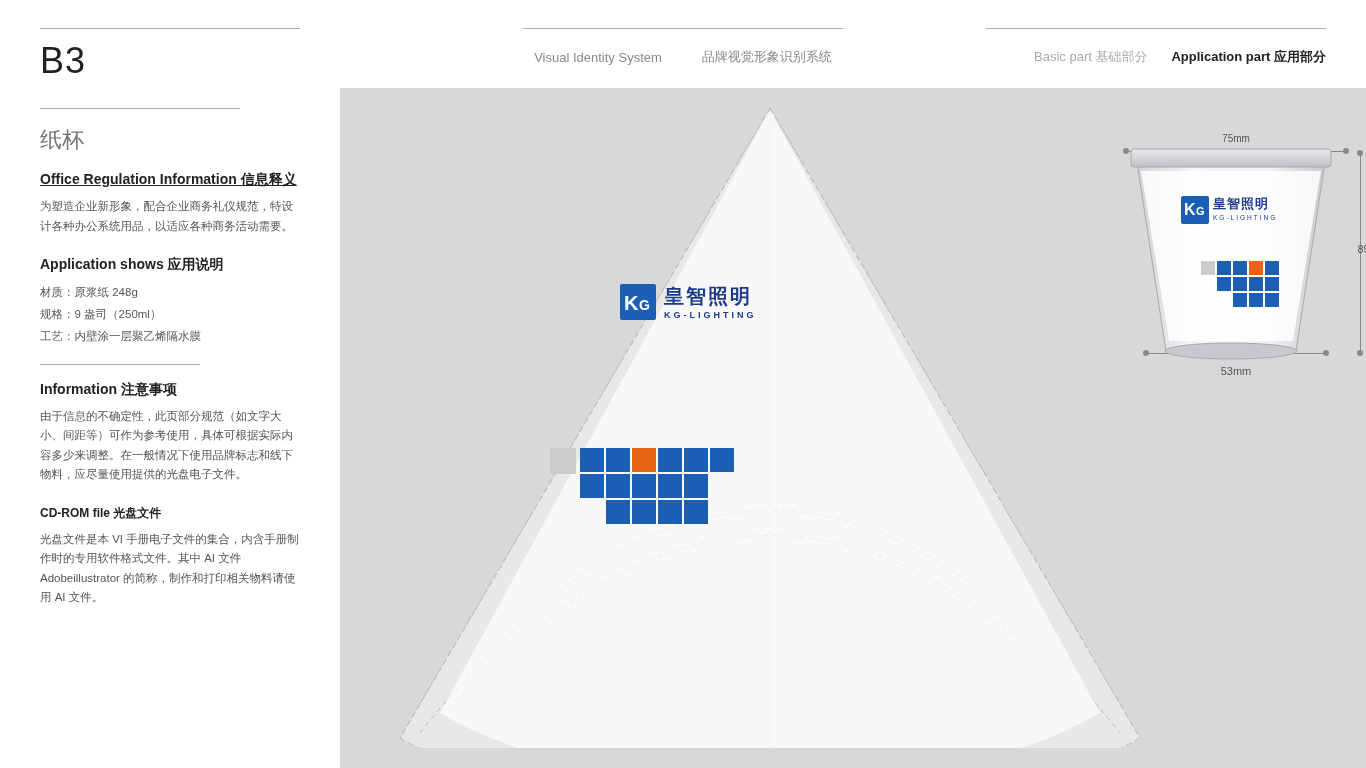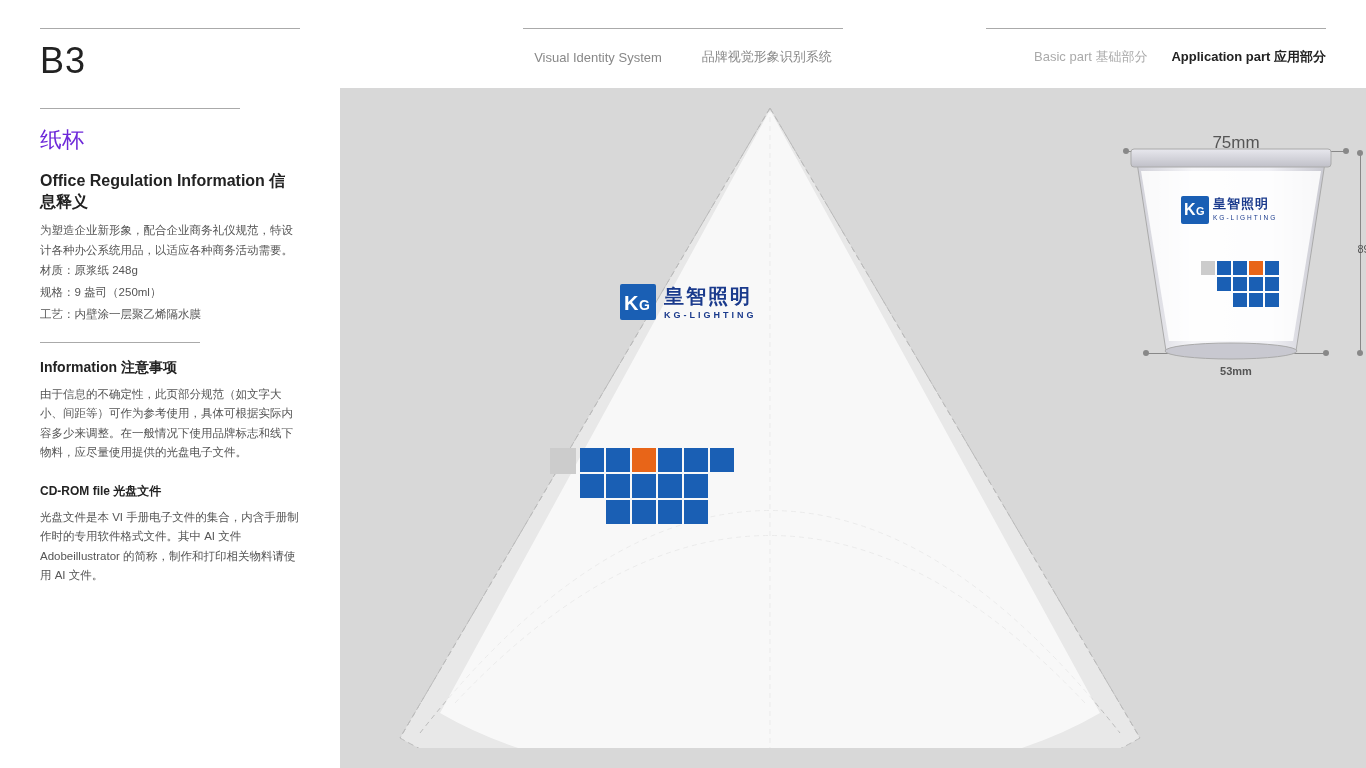--- a/index.html
+++ b/index.html
@@ -70,28 +70,29 @@
       overflow: hidden;
     }
     .left-divider {
       width: 200px;
       height: 1px;
       background: #aaa;
       margin-bottom: 16px;
     }
     .section-title-cn {
       font-size: 22px;
-      color: #6d28d9;
+      color: #737373;
     }
     .info-heading {
-      font-size: 16px;
+      font-size: 14px;
       font-weight: 700;
       color: #222;
       margin-bottom: 8px;
       margin-top: 16px;
+      text-decoration: underline;
     }
     .info-text {
       font-size: 11.5px;
       color: #555;
       line-height: 1.7;
     }
     .app-heading {
       font-size: 14px;
       font-weight: 700;
       color: #222;
@@ -154,20 +155,21 @@
   </div>
 </div>
 
 <div class="left-panel">
   <div class="left-divider"></div>
   <div class="section-title-cn">纸杯</div>
 
   <div class="info-heading">Office Regulation Information 信息释义</div>
   <div class="info-text">为塑造企业新形象，配合企业商务礼仪规范，特设计各种办公系统用品，以适应各种商务活动需要。</div>
 
+  <div class="app-heading">Application shows 应用说明</div>
   <div class="spec-line">材质：原浆纸 248g</div>
   <div class="spec-line">规格：9 盎司（250ml）</div>
   <div class="spec-line">工艺：内壁涂一层聚乙烯隔水膜</div>
 
   <div class="section-divider"></div>
 
   <div class="att-heading">Information 注意事项</div>
   <div class="info-text">由于信息的不确定性，此页部分规范（如文字大小、间距等）可作为参考使用，具体可根据实际内容多少来调整。在一般情况下使用品牌标志和线下物料，应尽量使用提供的光盘电子文件。</div>
 
   <div class="cdrom-heading">CD-ROM file 光盘文件</div>
@@ -238,33 +240,33 @@
       <rect x="130" y="0" width="24" height="24" fill="#1a5fb4"></rect>
     </svg>
   </div>
 
   <div style="position:absolute;top:15px;right:10px;width:240px;">
 
     <div style="position:absolute;top:48px;left:10px;right:10px;height:1px;background:#888;">
       <div style="position:absolute;left:-3px;top:-3px;width:6px;height:6px;border-radius:50%;background:#888;"></div>
       <div style="position:absolute;right:-3px;top:-3px;width:6px;height:6px;border-radius:50%;background:#888;"></div>
     </div>
-    <div style="position:absolute;top:30px;left:50%;transform:translateX(-50%);font-size:17px;color:#555;white-space:nowrap;text-align:center;">75mm</div>
+    <div style="position:absolute;top:30px;left:50%;transform:translateX(-50%);font-size:10px;color:#555;white-space:nowrap;text-align:center;">75mm</div>
 
     <div style="position:absolute;top:50px;right:-5px;width:1px;height:200px;background:#888;">
       <div style="position:absolute;top:-3px;left:-3px;width:6px;height:6px;border-radius:50%;background:#888;"></div>
       <div style="position:absolute;bottom:-3px;left:-3px;width:6px;height:6px;border-radius:50%;background:#888;"></div>
     </div>
     <div style="position:absolute;top:140px;right:-32px;font-size:11px;color:#555;white-space:nowrap;transform:translateX(0);">89mm</div>
 
     <div style="position:absolute;top:250px;left:30px;right:30px;height:1px;background:#888;">
       <div style="position:absolute;left:-3px;top:-3px;width:6px;height:6px;border-radius:50%;background:#888;"></div>
       <div style="position:absolute;right:-3px;top:-3px;width:6px;height:6px;border-radius:50%;background:#888;"></div>
     </div>
-    <div style="position:absolute;top:262px;left:50%;transform:translateX(-50%);font-size:11px;color:#555;white-space:nowrap;font-weight:bold;">53mm</div>
+    <div style="position:absolute;top:262px;left:50%;transform:translateX(-50%);font-size:11px;color:#555;white-space:nowrap;">53mm</div>
 
     <svg width="220" height="220" viewBox="0 0 220 220" style="position:absolute;top:38px;left:5px;">
 
       <defs>
         <linearGradient id="cupGrad" x1="0%" y1="0%" x2="100%" y2="0%">
           <stop offset="0%" style="stop-color:#d0d0d8;stop-opacity:1"></stop>
           <stop offset="30%" style="stop-color:#f5f5f8;stop-opacity:1"></stop>
           <stop offset="70%" style="stop-color:#f0f0f5;stop-opacity:1"></stop>
           <stop offset="100%" style="stop-color:#c8c8d0;stop-opacity:1"></stop>
         </linearGradient>

